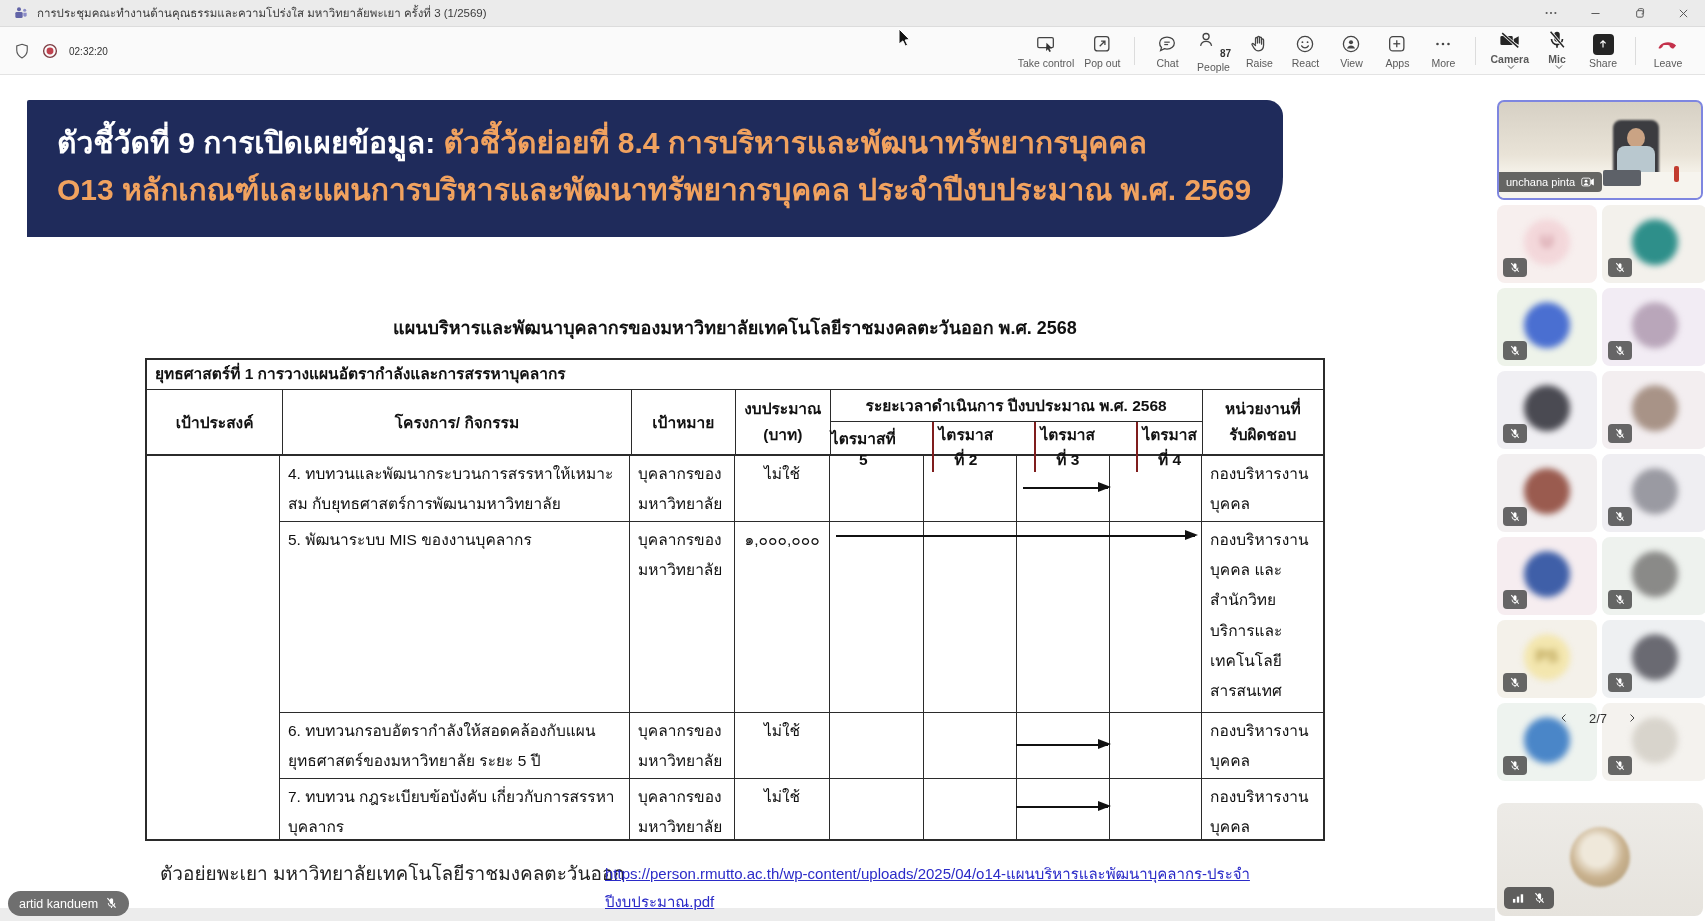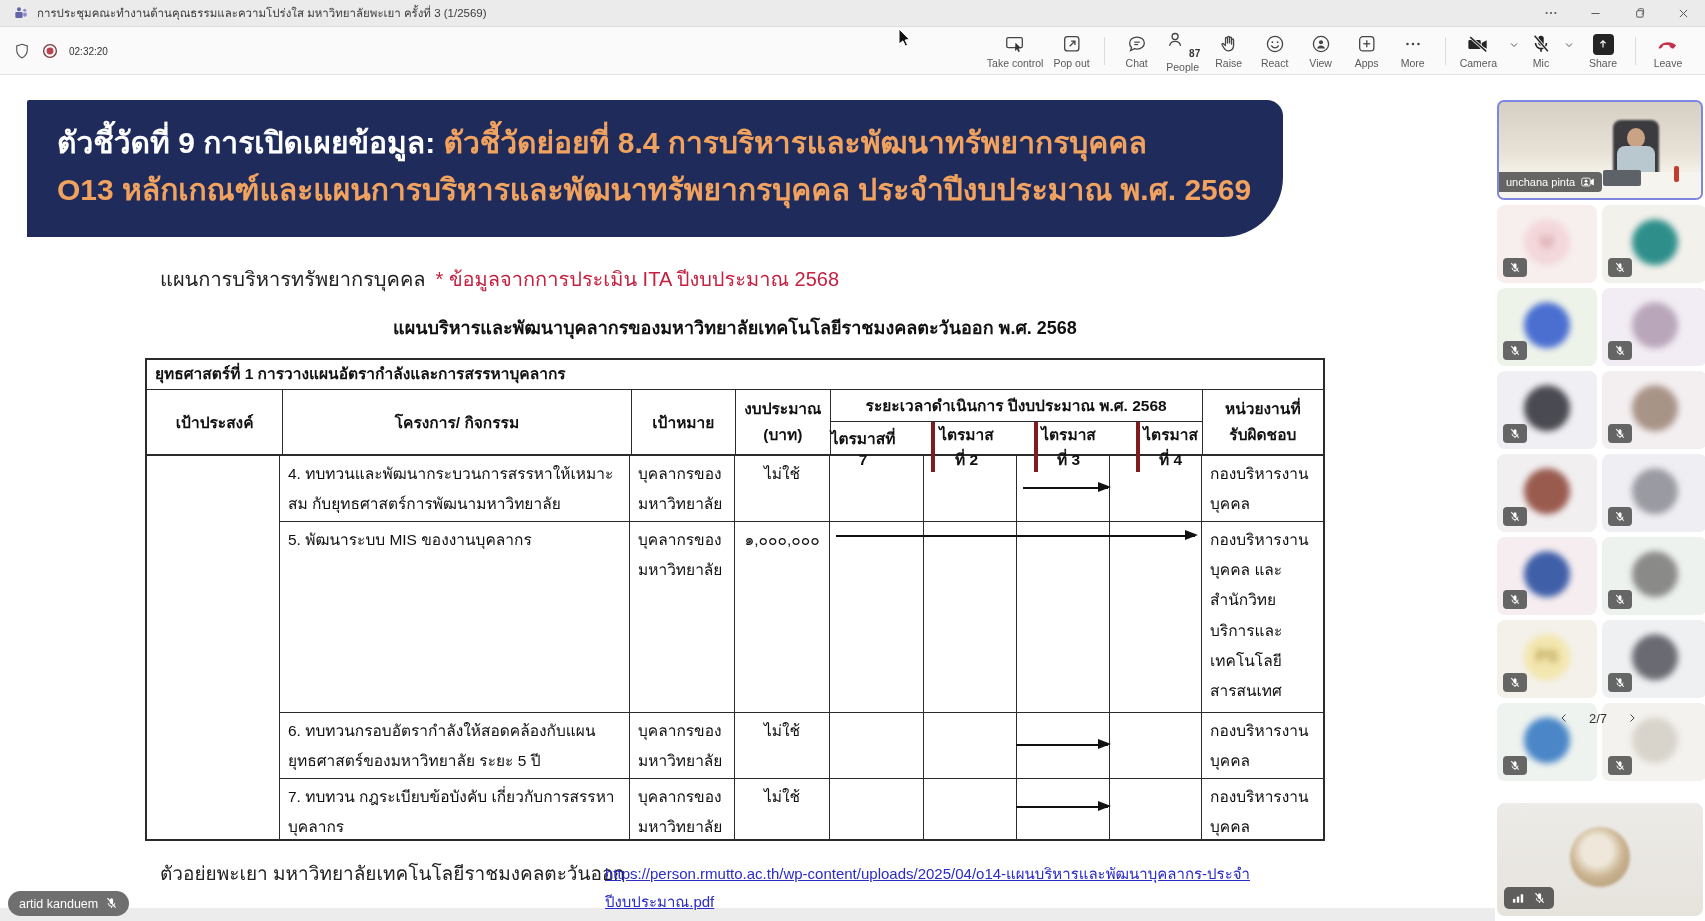--- a/index.html
+++ b/index.html
@@ -23,21 +23,21 @@
     background:#fafafa; border-bottom:1px solid #e3e3e3; z-index:29; }
   .tl-left { position:absolute; left:13px; top:0; height:48px; display:flex;
     align-items:center; gap:10px; }
   .timer { font-size:10px; color:#333; }
   .tl-main { position:absolute; right:14px; top:0; height:48px; display:flex;
     align-items:center; }
   .tl-btn { display:flex; flex-direction:column; align-items:center;
     justify-content:center; min-width:46px; padding:0 5px; height:48px; gap:2px; }
   .tl-btn .lbl { font-size:10.5px; color:#5a5a5a; white-space:nowrap; }
   .tl-sep { width:1px; height:28px; background:#dcdcdc; margin:0 9px; }
-  .with-chev { flex-direction:row; gap:8px; }
+  .with-chev { flex-direction:column; gap:8px;font-weight:bold; }
   .av-stack { display:flex; flex-direction:column; align-items:center; gap:2px; }
   .chev { margin-left:3px; margin-top:-12px; }
   .share-box { width:21px; height:21px; background:#242424; border-radius:4px;
     display:flex; align-items:center; justify-content:center; }
   .people-row { display:flex; align-items:flex-start; gap:2px; }
   .people-count { font-size:10px; color:#333; font-weight:bold; margin-top:19px; }
 
   
   .stage { position:absolute; left:0; top:75px; width:1492px; height:846px;
     background:#fff; }
@@ -70,21 +70,21 @@
   .thead > div { border-right:1px solid #2b2b2b; }
   .h-goal  { width:137px; display:flex; align-items:center; justify-content:center; }
   .h-project { width:350px; display:flex; align-items:center; justify-content:center; }
   .h-target { width:105px; display:flex; align-items:center; justify-content:center; }
   .h-budget { width:95px; display:flex; flex-direction:column; align-items:center;
     justify-content:center; line-height:1.7; }
   .h-period { width:372px; display:flex; flex-direction:column; }
   .h-period-top { height:33px; line-height:31px; border-bottom:1px solid #2b2b2b; }
   .h-qs { display:flex; flex:1; }
   .h-q { width:93px; display:flex; align-items:center; justify-content:center; }
-  .h-q + .h-q { border-left:4px solid #7f1d1d;margin-left:36px; }
+  .h-q + .h-q { border-left:2px solid #7f1d1d;margin-left:36px; }
   .h-resp { width:121px; display:flex; flex-direction:column; align-items:center;
     justify-content:center; line-height:1.7; border-right:none !important; }
 
   .tbody { display:flex; }
   .b-goal { width:137px; border-right:1px solid #2b2b2b; }
   .b-rows { width:1043px; display:flex; flex-direction:column; }
   .drow { display:flex; border-bottom:1px solid #2b2b2b; }
   .drow:last-child { border-bottom:none; }
   .d-cell { border-right:1px solid #2b2b2b; padding:3px 8px; line-height:1.95;
     overflow-wrap:anywhere; overflow:hidden; }
@@ -377,41 +377,38 @@
 
 <div class="stage">
 
   <div class="banner">
     <div class="ln">
       <span class="w">ตัวชี้วัดที่ 9 การเปิดเผยข้อมูล:</span><span class="o"> ตัวชี้วัดย่อยที่ 8.4 การบริหารและพัฒนาทรัพยากรบุคคล</span>
     </div>
     <div class="ln o">O13 หลักเกณฑ์และแผนการบริหารและพัฒนาทรัพยากรบุคคล ประจำปีงบประมาณ พ.ศ. 2569</div>
   </div>
 
-  <div class="subtitle">
-    <span>แผนการบริหารทรัพยากรบุคคล</span><span class="note">* ข้อมูลจากการประเมิน ITA ปีงบประมาณ 2568</span>
-  </div>
 
   <div class="table-title">แผนบริหารและพัฒนาบุคลากรของมหาวิทยาลัยเทคโนโลยีราชมงคลตะวันออก พ.ศ. 2568</div>
 
   <div class="doc-table">
     <div class="t-strategy">ยุทธศาสตร์ที่ 1 การวางแผนอัตรากำลังและการสรรหาบุคลากร</div>
 
     <div class="thead">
       <div class="h-goal">เป้าประสงค์</div>
       <div class="h-project">โครงการ/ กิจกรรม</div>
       <div class="h-target">เป้าหมาย</div>
       <div class="h-budget">
         <span>งบประมาณ</span>
         <span>(บาท)</span>
       </div>
       <div class="h-period">
         <div class="h-period-top">ระยะเวลาดำเนินการ ปีงบประมาณ พ.ศ. 2568</div>
         <div class="h-qs">
-          <div class="h-q">ไตรมาสที่ 7</div>
+          <div class="h-q">ไตรมาสที่ 5</div>
           <div class="h-q">ไตรมาสที่ 2</div>
           <div class="h-q">ไตรมาสที่ 3</div>
           <div class="h-q">ไตรมาสที่ 4</div>
         </div>
       </div>
       <div class="h-resp">
         <span>หน่วยงานที่</span>
         <span>รับผิดชอบ</span>
       </div>
     </div>

